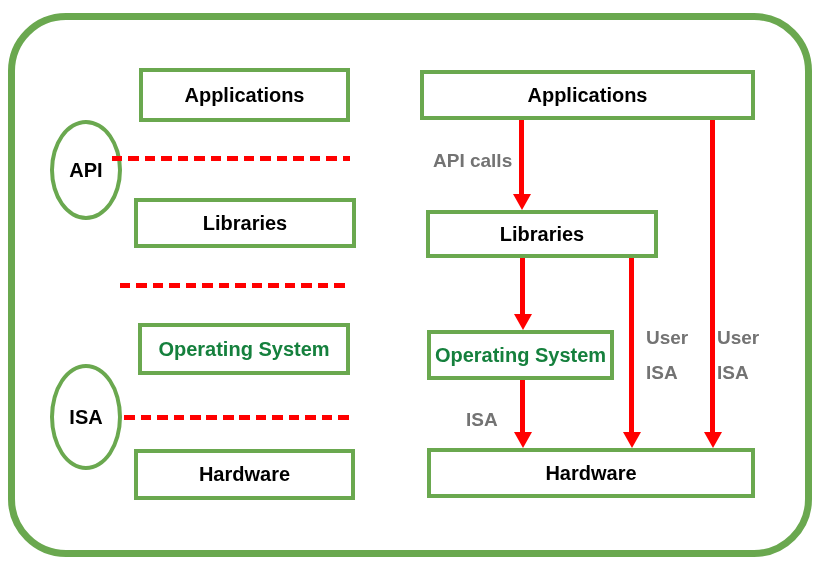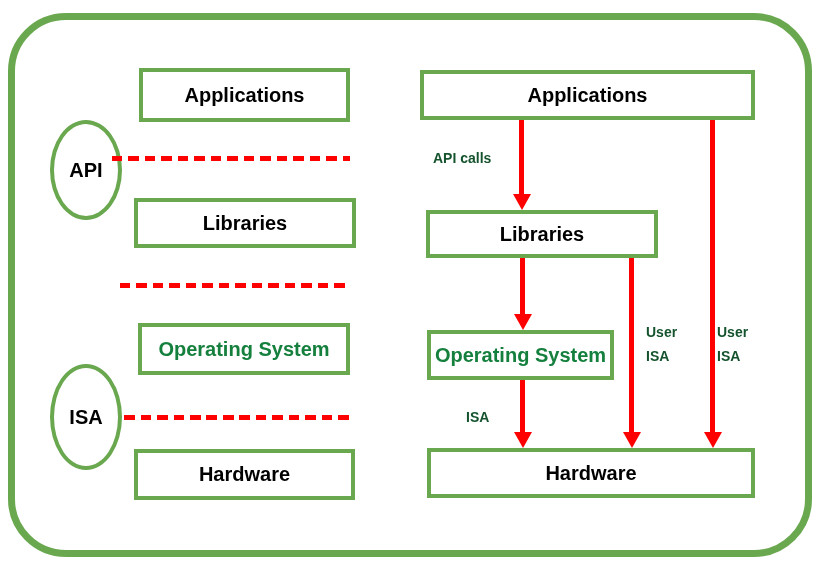--- a/index.html
+++ b/index.html
@@ -24,22 +24,22 @@
   .dash {
     position:absolute; height:5px;
     background:repeating-linear-gradient(90deg,#ff0000 0 10.5px,transparent 10.5px 16.5px);
   }
   .aline { position:absolute; width:5px; background:#ff0000; }
   .ahead {
     position:absolute; width:0; height:0;
     border-left:9px solid transparent; border-right:9px solid transparent;
     border-top:16px solid #ff0000;
   }
-  .albl { position:absolute; font-size:14px; color:#14532d; white-space:nowrap; }
-  .albl.wrap { white-space:normal; width:56px; line-height:24px; }
+  .albl { position:absolute; font-size:19px; color:#737373; white-space:nowrap; }
+  .albl.wrap { white-space:normal; width:56px; line-height:35px; }
   .red-text { color:#15803d; }
 </style>
 </head>
 <body>
 
 <div class="canvas">
 
   <div class="outer"></div>
 
   <div class="gbox" style="left:139px;top:68px;width:211px;height:54px">

